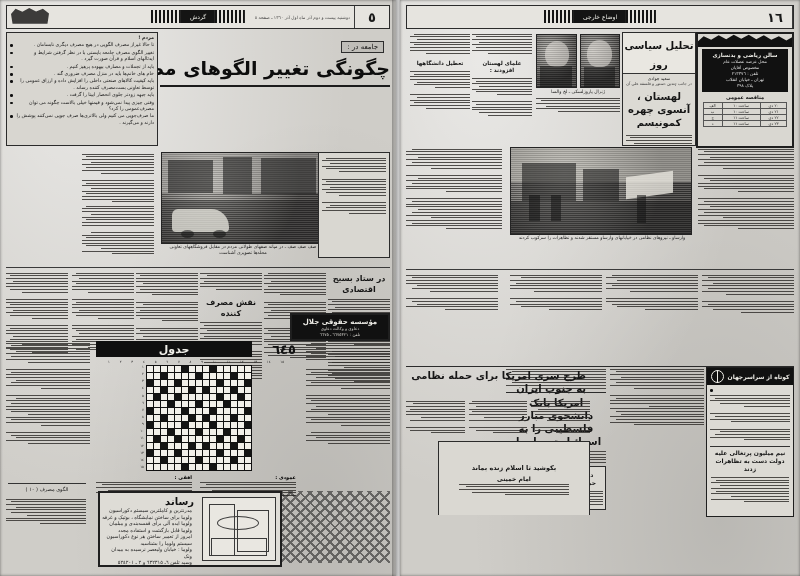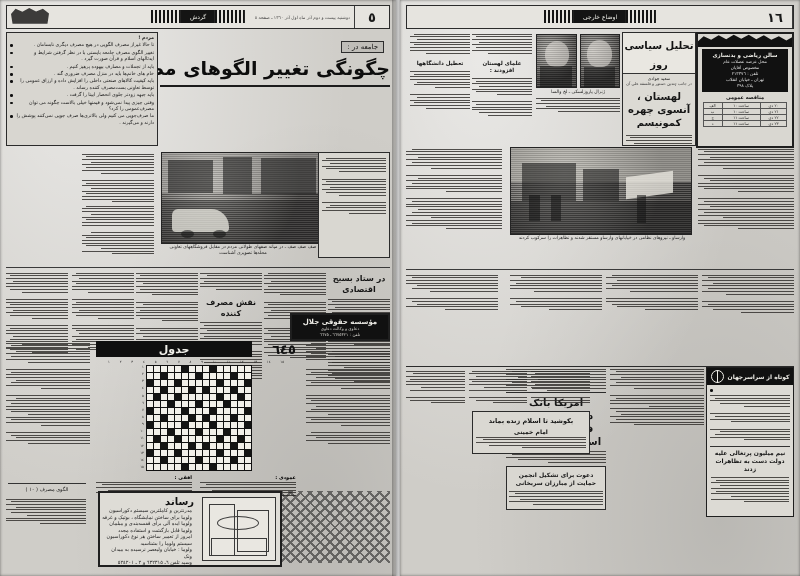--- a/index.html
+++ b/index.html
@@ -1332,20 +1332,21 @@
                 <i class="s2"></i>
                 <i class="s1"></i>
                 <i class="s3"></i>
                 <i class="s1"></i>
                 <i class="s4"></i>
             </div>
           </div>
         </div>
 
         <div class="col" style="left:0;top:0;width:184px;height:148px;">
+          <div class="sub-h big" style="text-align:right;padding-right:4px;">طرح سری امریکا برای حمله نظامی به جنوب ایران</div>
           <div style="display:flex;gap:4px;margin-top:2px;">
             <div class="tx" style="flex:1;">
               <i class="s1"></i>
                 <i class="s2"></i>
                 <i class="s1"></i>
                 <i class="s3"></i>
                 <i class="s1"></i>
                 <i class="s2"></i>
               <i class="s1"></i>
                 <i class="s4"></i>
@@ -1377,21 +1378,21 @@
                 <i class="s1"></i>
               <i class="s4"></i>
                 <i class="s2"></i>
                 <i class="sp"></i>
                 <i class="s1"></i>
                 <i class="s2"></i>
                 <i class="s5"></i>
             </div>
           </div>
 
-          <div class="boxed" style="margin-top:6px;width:110px;padding:3px;background:#dad8d2;">
+          <div class="boxed" style="margin-top:6px;width:110px;padding:20px;background:#dad8d2;">
             <div class="sub-h" style="font-size:6.5px;line-height:9px;">بکوشید تا اسلام زنده بماند</div>
             <div style="text-align:center;font-size:6px;font-weight:bold;color:#111;">امام خمینی</div>
             <div class="tx">
               <i class="s1"></i>
                 <i class="s2"></i>
                 <i class="s1"></i>
                 <i class="s3"></i>
                 <i class="s5"></i>
             </div>
           </div>

